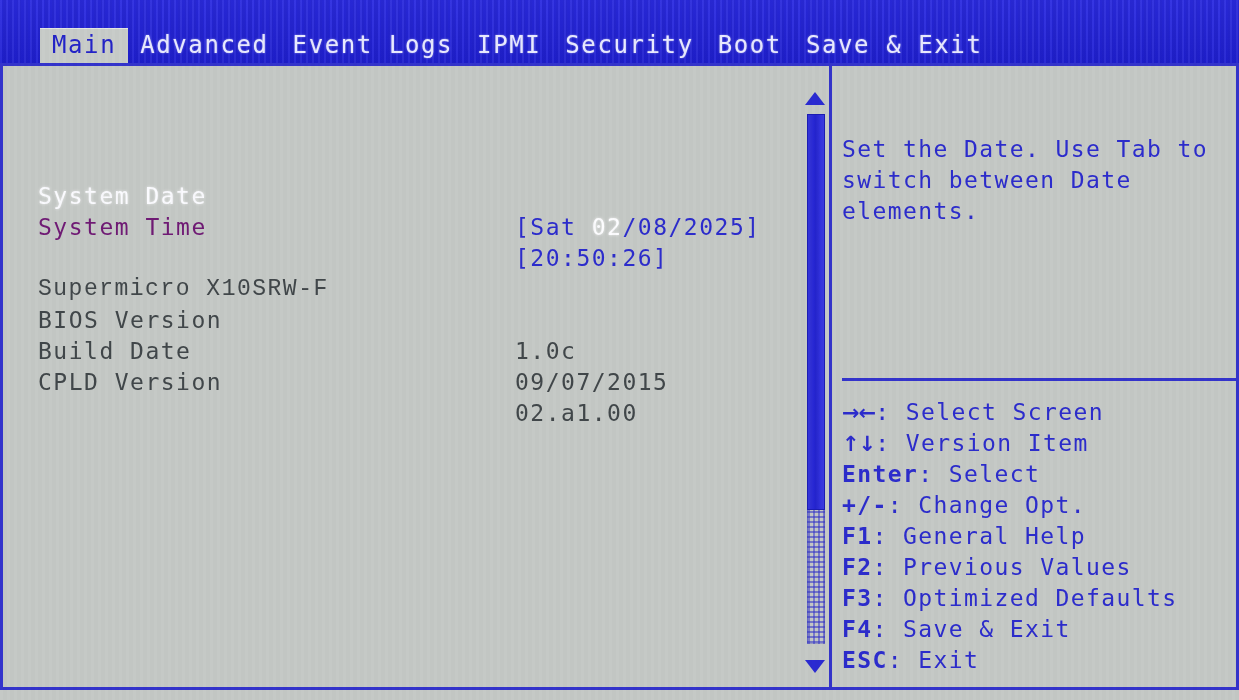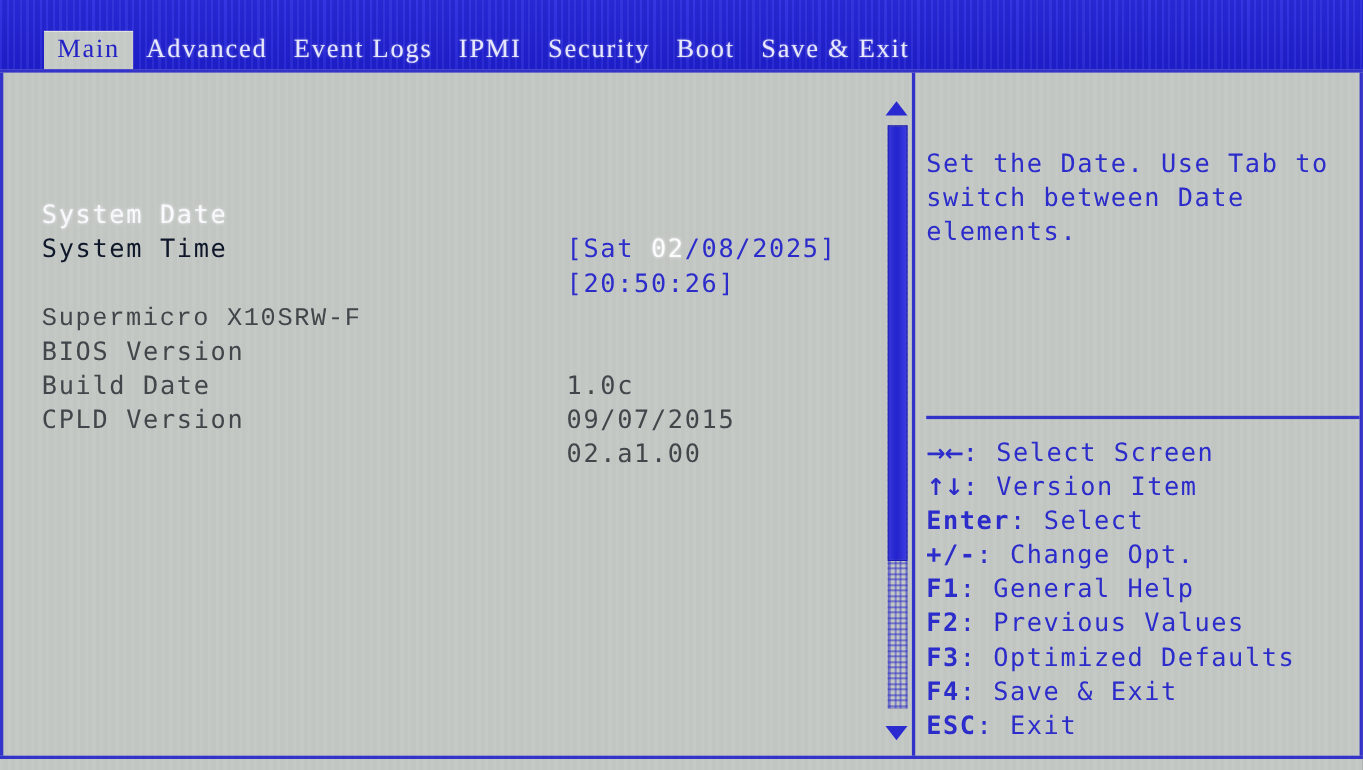--- a/index.html
+++ b/index.html
@@ -64,21 +64,20 @@
   }
 
   
   .tabs {
     position: absolute;
     left: 40px; top: 28px;
     height: 35px;
     display: flex;
     align-items: center;
     z-index: 8;
-    font-family: Liberation Serif, serif;
   }
   .tab {
     display: flex;
     align-items: center;
     padding: 0 12px;
     color: #e9eaff;
     font-size: 24px;
     letter-spacing: 1.6px;
     line-height: 35px;
     white-space: pre;
@@ -147,21 +146,21 @@
   }
   .row .label {
     position: absolute;
     left: 35px;
   }
   .row .value {
     position: absolute;
     left: 512px;
   }
   .lbl-sel   { color: #fbfbff; text-shadow: 0 0 3px rgba(255,255,255,.75); }
-  .lbl-blue  { color: #0f172a; }
+  .lbl-blue  { color: #701a75; }
   .lbl-dark  { color: #41474a; }
   .val-blue  { color: #2c2ccd; }
   .val-dark  { color: #41474a; }
   .hl { color: #fdfdff; text-shadow: 0 0 3px rgba(255,255,255,.8); }
 
   
   .scrollbar {
     position: absolute;
     left: 801px; top: 70px;
     width: 28px; height: 613px;

